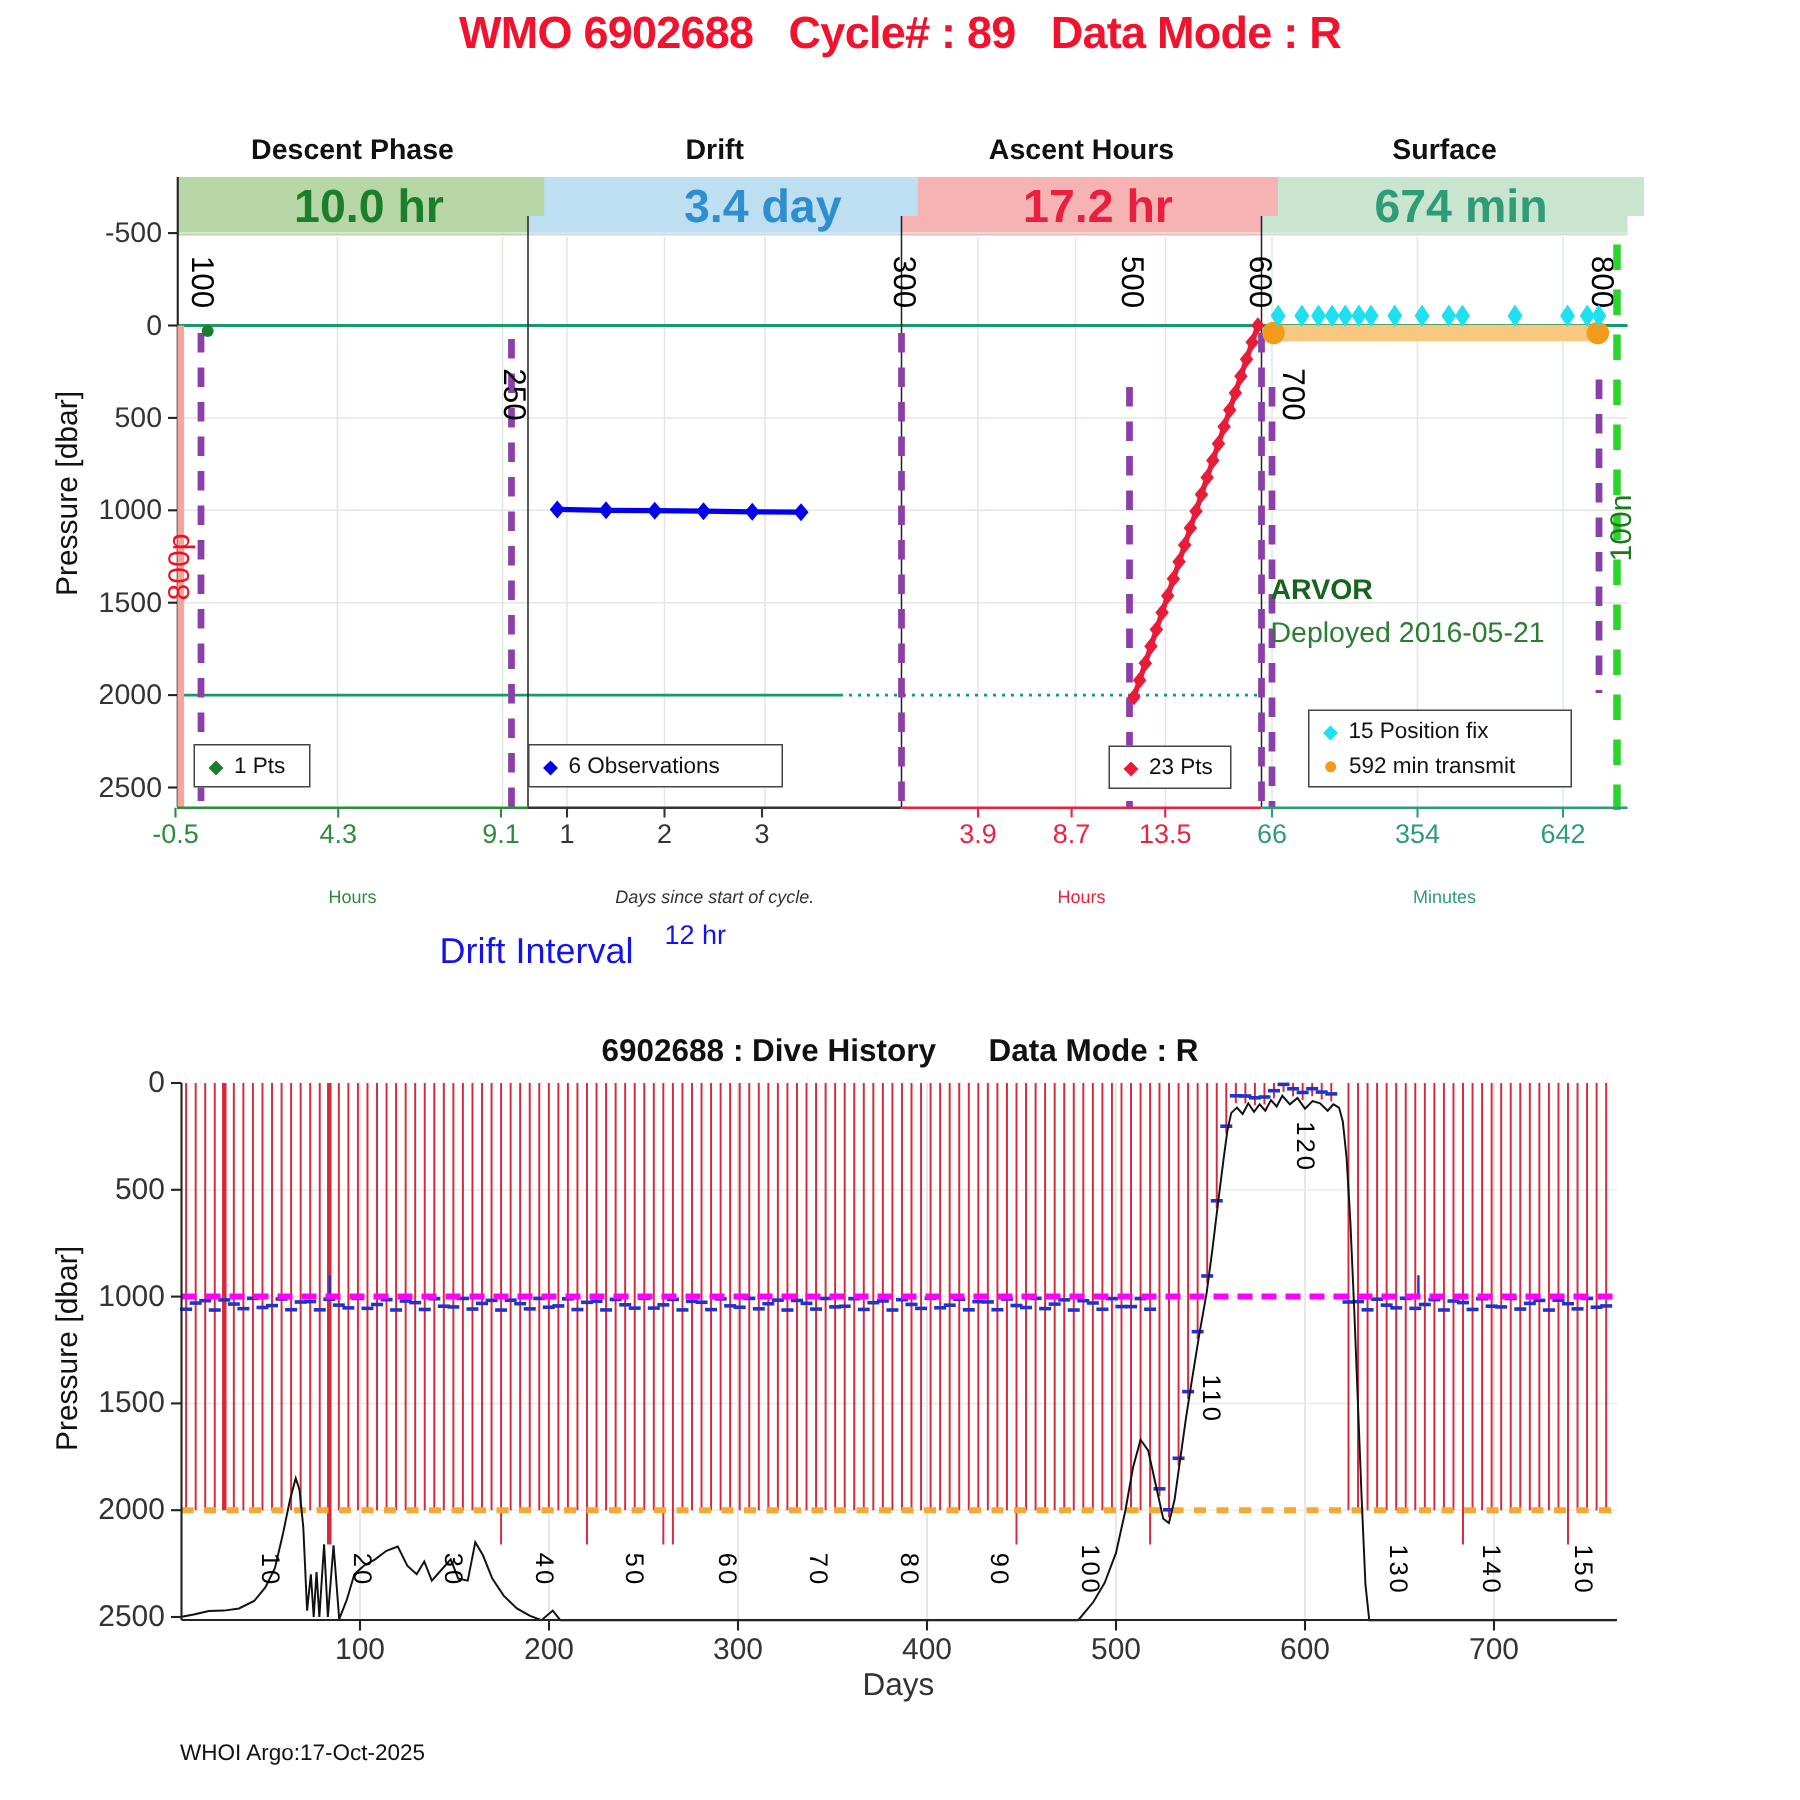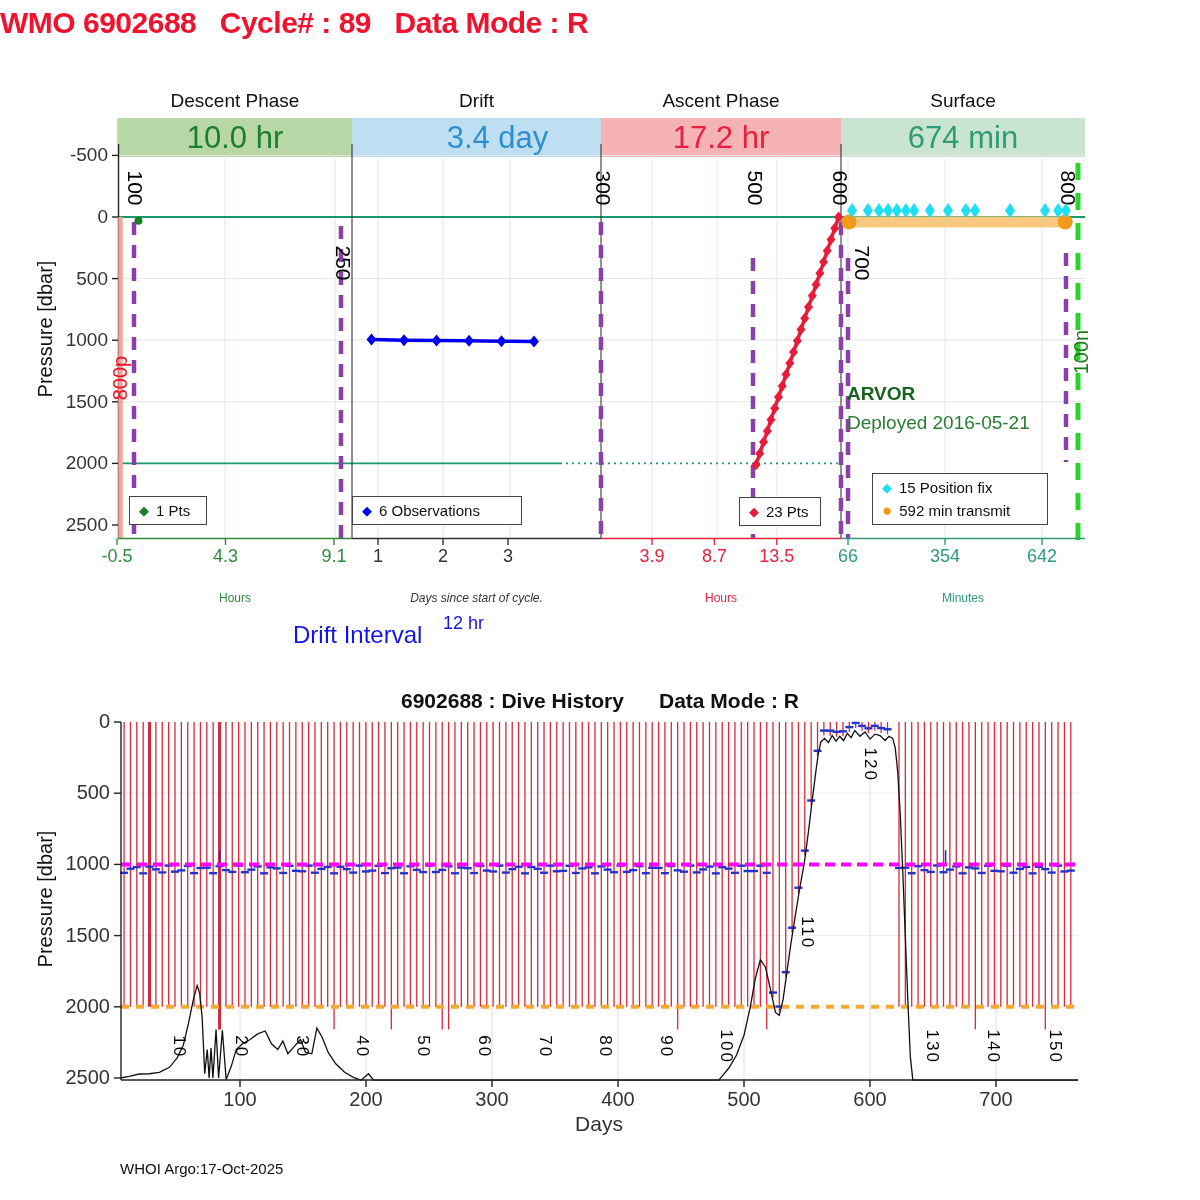--- a/index.html
+++ b/index.html
@@ -1,22 +1,22 @@
 <!DOCTYPE html>
 <html><head>
 <meta charset="utf-8">
 <style>
   html,body{margin:0;padding:0;background:#fff;}
   #canvas{position:relative;width:1200px;height:1200px;background:#fff;overflow:hidden;
           font-family:"Liberation Sans",sans-serif;}
   .abs{position:absolute;}
-  .title{top:6px;left:0;width:1200px;text-align:left;font-size:30px;font-weight:bold;
+  .title{top:6px;left:0;width:1200px;text-align:center;font-size:30px;font-weight:bold;
          letter-spacing:-.5px;white-space:pre;}
-  .phase-title{top:90px;height:24px;text-align:center;font-size:19px;font-weight:normal;color:#111;}
-  .band-label{top:118px;height:26px;line-height:40px;text-align:center;font-size:31px;font-weight:normal;}
+  .phase-title{top:90px;height:24px;text-align:center;font-size:19px;font-weight:bold;color:#111;}
+  .band-label{top:118px;height:26px;line-height:40px;text-align:center;font-size:31px;font-weight:bold;margin-left:11px;}
   .axis-sub{top:591px;text-align:center;font-size:12px;}
   .p0{left:118px;width:234px;} .p1{left:352px;width:249px;} .p2{left:601px;width:240px;} .p3{left:841px;width:244px;}
   .legend{background:#fff;border:1.5px solid #444;font-size:15px;color:#111;display:flex;
           flex-direction:column;justify-content:center;}
   .legend .row{display:flex;align-items:center;gap:7px;padding:0 6px 0 9px;height:23px;white-space:nowrap;}
   .sym{font-size:13px;line-height:1;}
   .sym.circ{font-size:17px;}
   .rot-ccw{transform:rotate(-90deg);text-align:center;}
   .press-label{width:300px;height:22px;font-size:20px;color:#111;}
   .mark{width:90px;height:22px;font-size:20px;}
@@ -530,21 +530,21 @@
         <text x="870" y="1106" font-size="20" text-anchor="middle" fill="#333">600</text>
         <line x1="996" y1="1080" x2="996" y2="1087" stroke="#222" stroke-width="1.4"></line>
         <text x="996" y="1106" font-size="20" text-anchor="middle" fill="#333">700</text>
       </g>
     </svg>
 
   <div class="abs title" style="color: rgb(241, 18, 46);">WMO 6902688   Cycle# : 89   Data Mode : R</div>
 
   <div class="abs phase-title p0">Descent Phase</div>
   <div class="abs phase-title p1">Drift</div>
-  <div class="abs phase-title p2">Ascent Phase</div>
+  <div class="abs phase-title p2">Ascent Hours</div>
   <div class="abs phase-title p3">Surface</div>
 
   <div class="abs band-label p0" style="background: rgb(183, 215, 166); color: rgb(27, 126, 43);">10.0 hr</div>
   <div class="abs band-label p1" style="background: rgb(190, 223, 242); color: rgb(46, 143, 208); padding-left: 21px;">3.4 day</div>
   <div class="abs band-label p2" style="background: rgb(246, 179, 179); color: rgb(234, 30, 62);">17.2 hr</div>
   <div class="abs band-label p3" style="background: rgb(201, 228, 207); color: rgb(46, 156, 118);">674 min</div>
 
   <div class="abs axis-sub p0" style="color: rgb(46, 139, 58);">Hours</div>
   <div class="abs axis-sub p1" style="color: rgb(51, 51, 51); font-style: italic;">Days since start of cycle.</div>
   <div class="abs axis-sub p2" style="color: rgb(232, 35, 63);">Hours</div>

